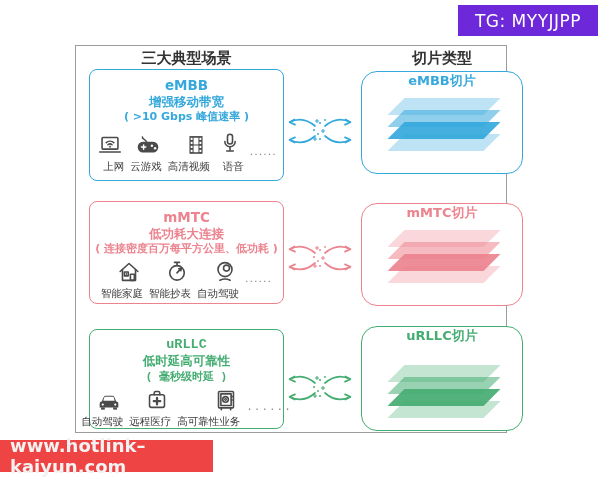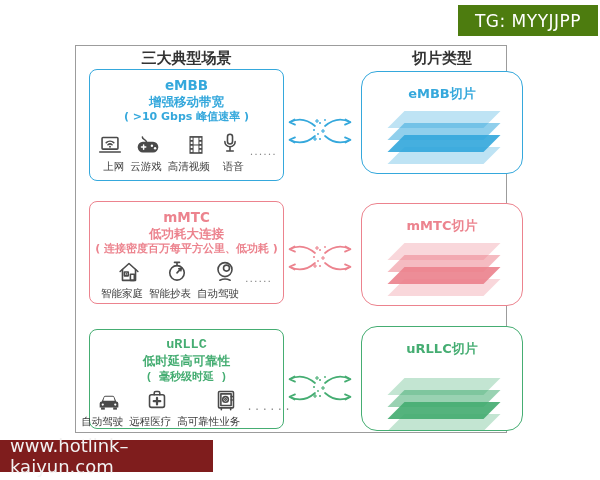--- a/index.html
+++ b/index.html
@@ -2,25 +2,25 @@
 <html><head>
 <meta charset="utf-8">
 <style>
   * { margin:0; padding:0; box-sizing:border-box; }
   html,body { background:#fff; }
   body { font-family:"DejaVu Sans","Liberation Sans",sans-serif; }
   .stage { position:relative; width:600px; height:480px; background:#fff; overflow:hidden; }
 
   
   .tg-box { position:absolute; left:458px; top:5px; width:140px; height:31px;
-            background:#4d7c0f; color:#fff; font-size:17px; letter-spacing:.5px;
+            background:#6d28d9; color:#fff; font-size:17px; letter-spacing:.5px;
             display:flex; align-items:center; justify-content:center; }
   .site-box { position:absolute; left:0; top:440px; width:213px; height:32px;
-              background:#7f1d1d; color:#f2f2f2; font-size:18px;
-              display:flex; align-items:center; padding-left:10px; }
+              background:#ef4444; color:#f2f2f2; font-size:18px;
+              display:flex; align-items:center; padding-left:10px;font-weight:bold; }
 
   
   .panel { position:absolute; left:75px; top:45px; width:432px; height:388px;
            border:1px solid #9c9c9c; background:#fff; }
   .col-header { position:absolute; top:3px; font-size:15px; font-weight:bold;
                 color:#333; text-align:center; }
   .hdr-left { left:13px; width:195px; }
   .hdr-right { left:285px; width:162px; }
 
   
@@ -43,21 +43,21 @@
                 white-space:nowrap; }
 
   .icons-row { margin-top:auto; padding-bottom:6px; display:flex; align-items:flex-end;
                gap:6px; }
   .item { display:flex; flex-direction:column; align-items:flex-end; }
   .item svg { display:block; }
   .item-label { font-size:10.5px; color:#3c3c3c; white-space:nowrap; margin-top:2px; }
   .ellipsis { font-size:11px; color:#8a8a8a; letter-spacing:1px; margin-bottom:16px; }
 
   
-  .slice-label { font-size:13px; font-weight:bold; color:var(--accent); margin-top:13px; }
+  .slice-label { font-size:13px; font-weight:bold; color:var(--accent); margin-top:0; }
   .layers { position:relative; width:140px; height:58px; margin-top:8px; }
   .layer { position:absolute; width:96px; height:17px; left:24px;
            background:var(--accent); transform:skewX(-45deg); }
   .layer.l1 { top:0;    opacity:.32; }
   .layer.l2 { top:12px; opacity:.55; }
   .layer.l3 { top:24px; opacity:.92; }
   .layer.l4 { top:36px; opacity:.32; }
 
   
   .connector { position:absolute; left:208px; width:72px; height:44px; color:var(--accent); }

